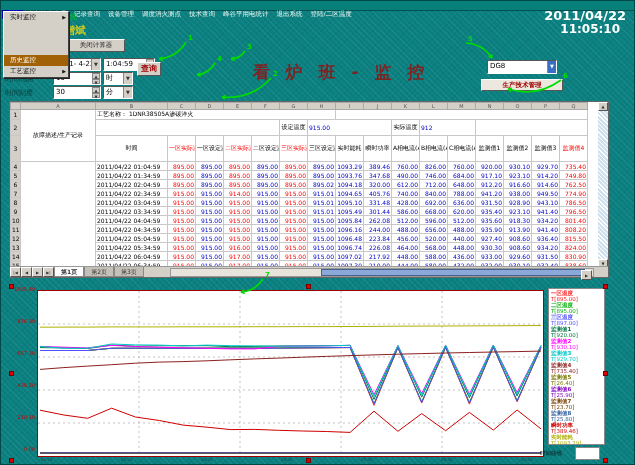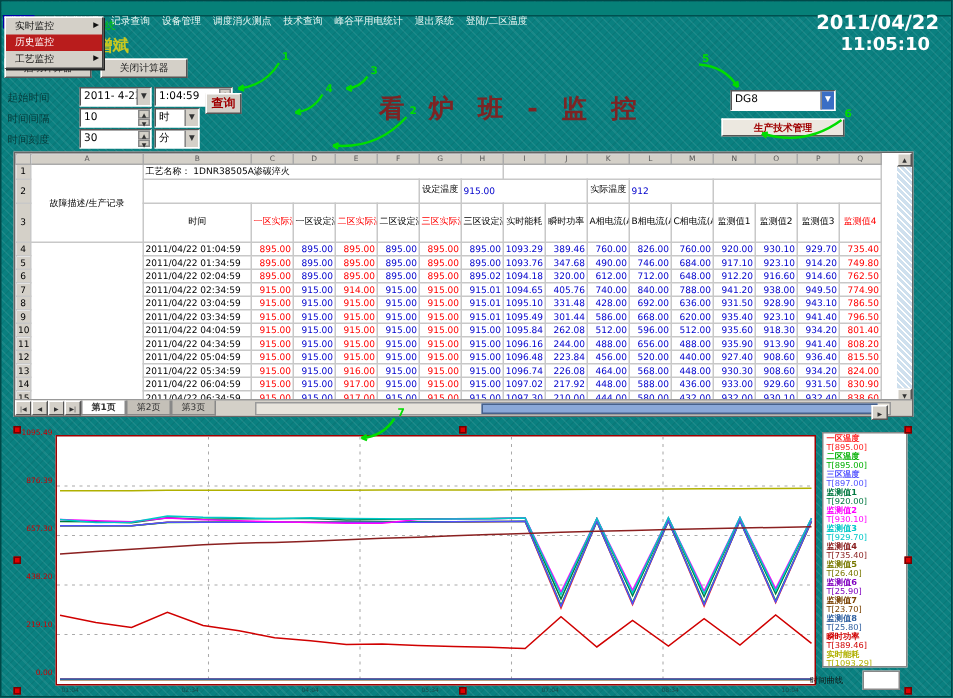--- a/index.html
+++ b/index.html
@@ -16,21 +16,21 @@
 
   
   #menubar { left:0; top:0; width:635px; height:10px; background:#068078; border-bottom:1px solid #005050; white-space:nowrap; padding-left:1px; }
   .mitem { display:inline-block; font-size:6.5px; line-height:9px; color:#eaf6f2; padding:0 4px; }
   .mitem.sel { background:#0000a8; color:#fff; }
 
   
   #ctxmenu { left:2px; top:10px; width:66px; background:#d4d0c8; border:1px solid #404040; border-top-color:#fff; border-left-color:#fff; box-shadow:1px 1px 0 #222; z-index:30; }
   .citem { font-size:6.5px; line-height:11px; color:#111; padding:0 3px 0 6px; position:relative; }
   .citem .arr { position:absolute; right:2px; font-size:5px; }
-  .citem.sel { background:#b91c1c; color:#fff; }
+  .citem.sel { background:#a16207; color:#fff;margin-top:32px; }
 
   #systext { left:48px; top:11px; font-size:7px; color:#00d000; z-index:20; }
   #username { left:52px; top:22px; font-size:11px; font-weight:bold; color:#c8c820; z-index:20; }
 
   .btn3d { background:#d4d0c8; border:1px solid; border-color:#fff #555 #555 #fff; font-size:6.5px; color:#222; text-align:center; }
   #btn-calc-open { left:2px; top:38px; width:58px; height:13px; line-height:11px; }
   #btn-calc-close { left:66px; top:38px; width:58px; height:13px; line-height:11px; }
 
   
   #clock-date { right:8px; top:7px; font-size:13px; font-weight:bold; color:#fff; }

